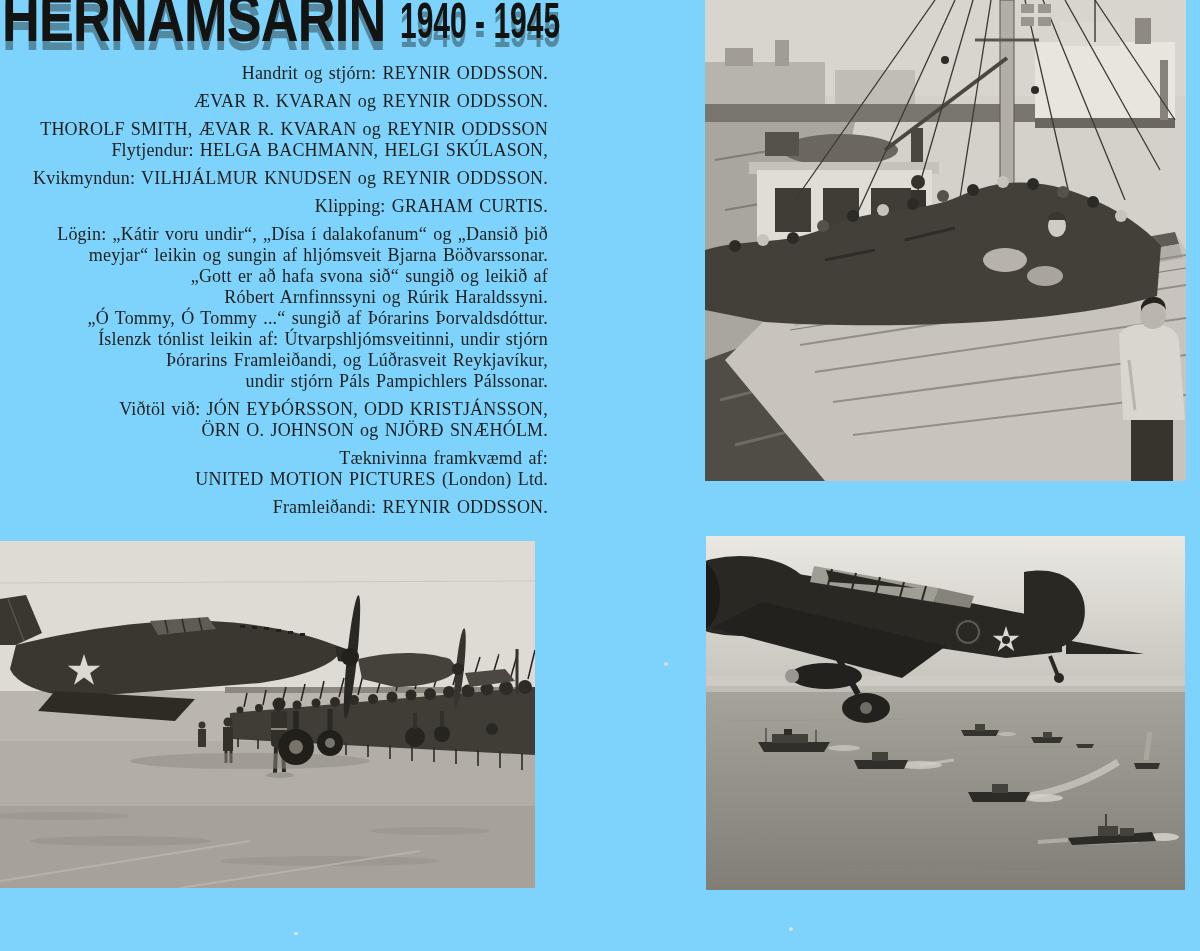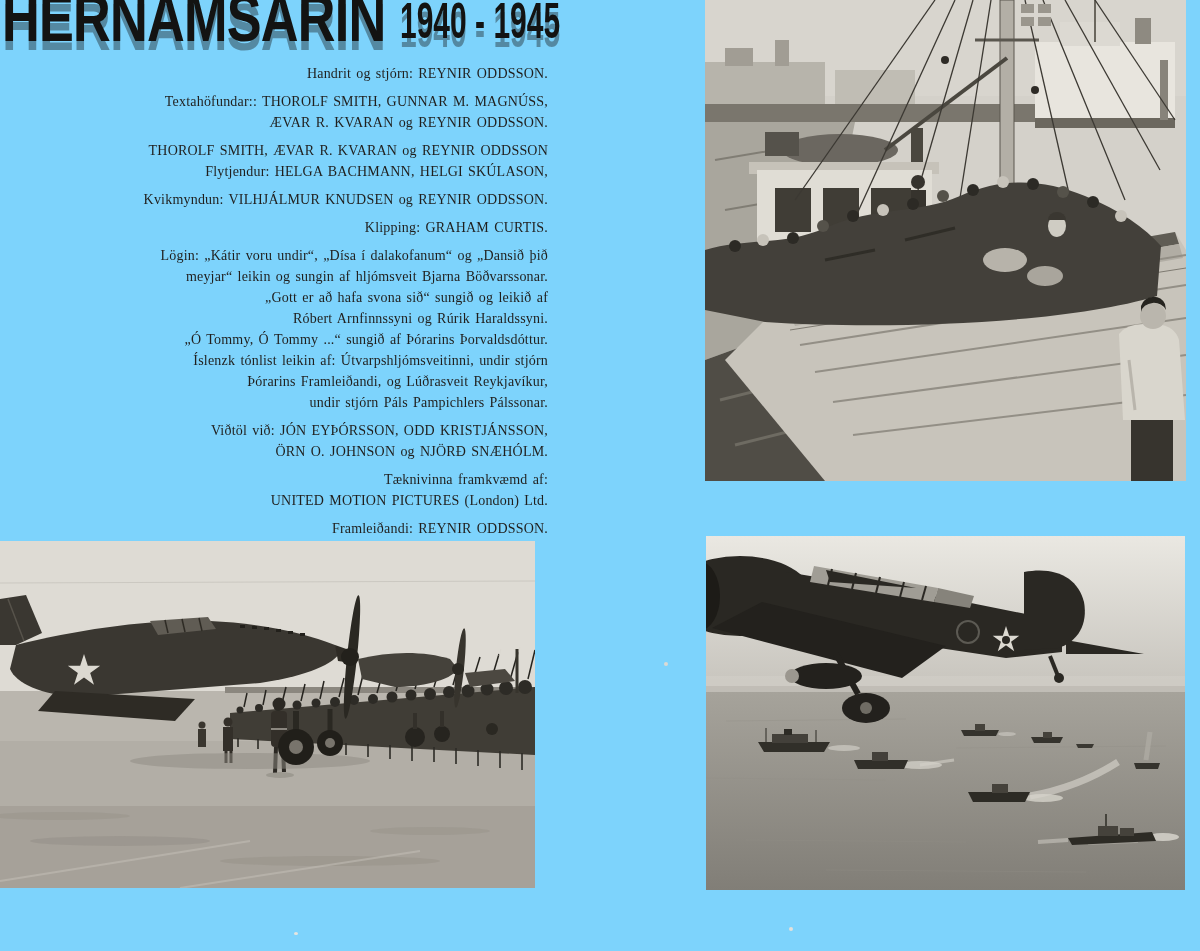--- a/index.html
+++ b/index.html
@@ -19,21 +19,21 @@
   }
   .title-years{
     position:absolute;left:398px;top:12px;
     font-family:"Liberation Sans", sans-serif;font-weight:700;font-size:50px;line-height:1;
     letter-spacing:0px;color:#131312;white-space:nowrap;
     transform:scaleX(0.60);transform-origin:left top;
   }
   
   .credits{
     position:absolute;left:0;top:63px;width:548px;z-index:3;
-    text-align:right;font-size:14px;line-height:21px;
+    text-align:right;font-size:18px;line-height:21px;
     letter-spacing:.2px;word-spacing:1.5px;color:#201f1d;
   }
   .credit-group{margin:0 0 7px 0;}
   .credit-group p{margin:0;white-space:nowrap;}
   
   .photo{position:absolute;overflow:hidden;background:#d4d1ca;}
   .photo svg{display:block;width:100%;height:100%;}
   .photo-boat{left:705px;top:0;width:481px;height:481px;}
   .photo-airfield{left:0;top:541px;width:535px;height:347px;}
   .photo-convoy{left:706px;top:536px;width:479px;height:354px;}
@@ -56,21 +56,20 @@
   <div class="title-layer">
     <div class="title-main">HERNÁMSÁRIN</div>
     <div class="title-years">1940 - 1945</div>
   </div>
 
   <div class="credits">
     <div class="credit-group">
       <p>Handrit og stjórn: REYNIR ODDSSON.</p>
     </div>
     <div class="credit-group">
-      <p>Textahöfundar:: THOROLF SMITH, GUNNAR M. MAGNÚSS,</p>
       <p>ÆVAR R. KVARAN og REYNIR ODDSSON.</p>
     </div>
     <div class="credit-group">
       <p>THOROLF SMITH, ÆVAR R. KVARAN og REYNIR ODDSSON</p>
       <p>Flytjendur: HELGA BACHMANN, HELGI SKÚLASON,</p>
     </div>
     <div class="credit-group">
       <p>Kvikmyndun: VILHJÁLMUR KNUDSEN og REYNIR ODDSSON.</p>
     </div>
     <div class="credit-group">

